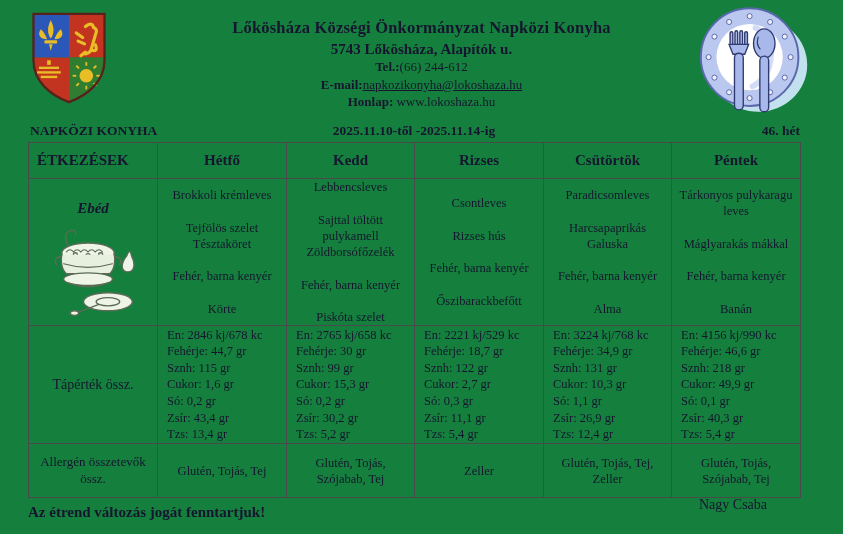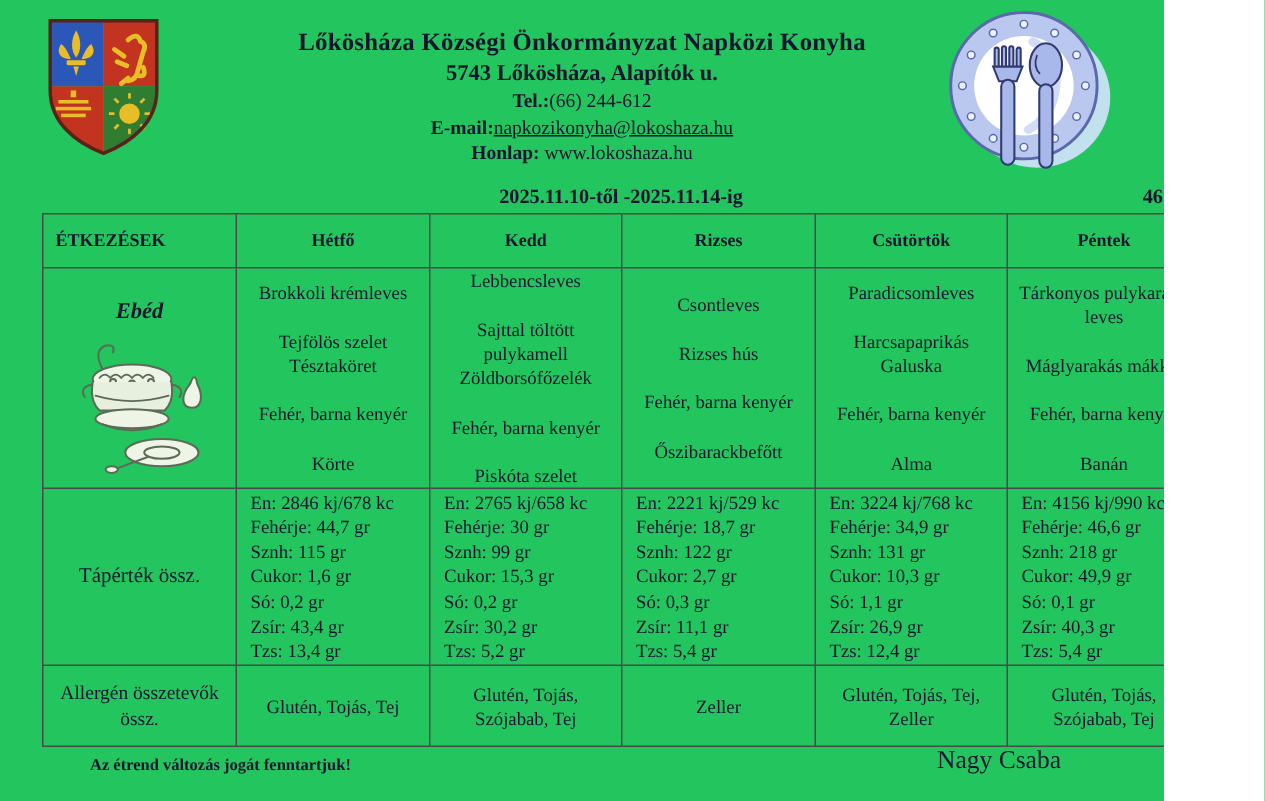--- a/index.html
+++ b/index.html
@@ -1,55 +1,55 @@
 <!DOCTYPE html>
 <html><head>
 <meta charset="utf-8">
 <style>
   html,body{margin:0;padding:0;}
   body{font-family:"Liberation Serif", serif; color:#15152f;}
-  .page{position:relative; width:776px; height:534px; background:#22c55e; overflow:hidden;}
+  .page{position:relative; width:843px; height:534px; background:#15803d; overflow:hidden;}
 
   
   .coat{position:absolute; left:28px; top:8px; width:82px; height:100px;}
   .plate{position:absolute; right:28px; top:4px; width:122px; height:116px;}
   .title-block{position:absolute; left:130px; right:130px; top:18px; text-align:center; line-height:1.25;}
   .title{font-size:16.5px; font-weight:bold; letter-spacing:.2px;}
   .address{font-size:15px; font-weight:bold; margin-top:1px;}
   .contact{font-size:13px; margin-top:1px;}
   .contact b{font-weight:bold;}
   .email-link{color:#15152f; text-decoration:underline; cursor:pointer;}
 
   
   .info-bar{position:absolute; left:28px; top:123px; width:772px; height:18px; font-weight:bold; font-size:13.5px;}
   .info-left{position:absolute; left:2px; top:0;}
   .info-center{position:absolute; left:0; right:0; top:0; text-align:center;}
   .info-right{position:absolute; right:0; top:0;}
 
   
   .menu-table{position:absolute; left:28px; top:142px; width:772px; border-collapse:collapse; table-layout:fixed;}
   .menu-table th,.menu-table td{border:1px solid #4a4a4a; vertical-align:middle; text-align:center; overflow:hidden; padding:0;}
-  .menu-table th{font-size:12px; font-weight:bold;}
+  .menu-table th{font-size:15px; font-weight:bold;}
   th.meals-h{text-align:left; padding-left:8px;}
   tr.head-row{height:36px;}
   tr.lunch-row{height:147px;}
   tr.nutri-row{height:118px;}
   tr.allerg-row{height:54px;}
   td.menu-cell{font-size:12.5px; white-space:pre-line; line-height:1.3;}
   td.nutri-cell{font-size:12.5px; white-space:pre-line; line-height:1.33; text-align:left; padding-left:9px;}
   td.label-cell{font-size:14px; white-space:pre-line; line-height:1.3;}
   td.allerg-cell{font-size:12.5px; white-space:pre-line; line-height:1.3;}
   td.allerg-label{font-size:13px;}
   .lunch-cell{vertical-align:top;}
   .ebed{font-size:15px; font-weight:bold; font-style:italic; margin-top:14px; text-align:center;}
   .pot{display:block; margin:6px auto 0 auto; width:104px; height:96px;}
 
   
-  .footer-note{position:absolute; left:28px; top:504px; font-size:11px; font-weight:bold;margin-left:32px;}
-  .signature{position:absolute; right:30px; top:496px; width:160px; text-align:center; font-size:17px; line-height:1.3;}
+  .footer-note{position:absolute; left:28px; top:504px; font-size:15px; font-weight:bold;}
+  .signature{position:absolute; right:30px; top:496px; width:160px; text-align:center; font-size:14px; line-height:1.3;}
 </style>
 </head>
 <body>
 
 <div class="page">
 
   <svg class="coat" viewBox="0 0 90 105">
     <defs>
       <clipPath id="shieldClip">
           <path d="M6 4 H84 V55 C84 78 66 93 45 101 C24 93 6 78 6 55 Z"></path>
@@ -137,20 +137,21 @@
       <rect x="42.5" y="50" width="9" height="58" rx="4.5"></rect>
     </g>
     <g fill="#a9b8ea" stroke="#2f3a70" stroke-width="1.4">
       <ellipse cx="73" cy="40" rx="11" ry="15"></ellipse>
       <rect x="68.5" y="53" width="9" height="57" rx="4.5"></rect>
       <path d="M67 33 q-3 8 2 13" fill="none" stroke-width="1.2"></path>
     </g>
   </svg>
 
   <div class="info-bar">
+    <span class="info-left">NAPKÖZI KONYHA</span>
     <span class="info-center">2025.11.10-től -2025.11.14-ig</span>
     <span class="info-right">46. hét</span>
   </div>
 
   <table class="menu-table">
     <colgroup>
       <col style="width:129px">
         <col style="width:129px">
         <col style="width:128px">
       <col style="width:129px">

